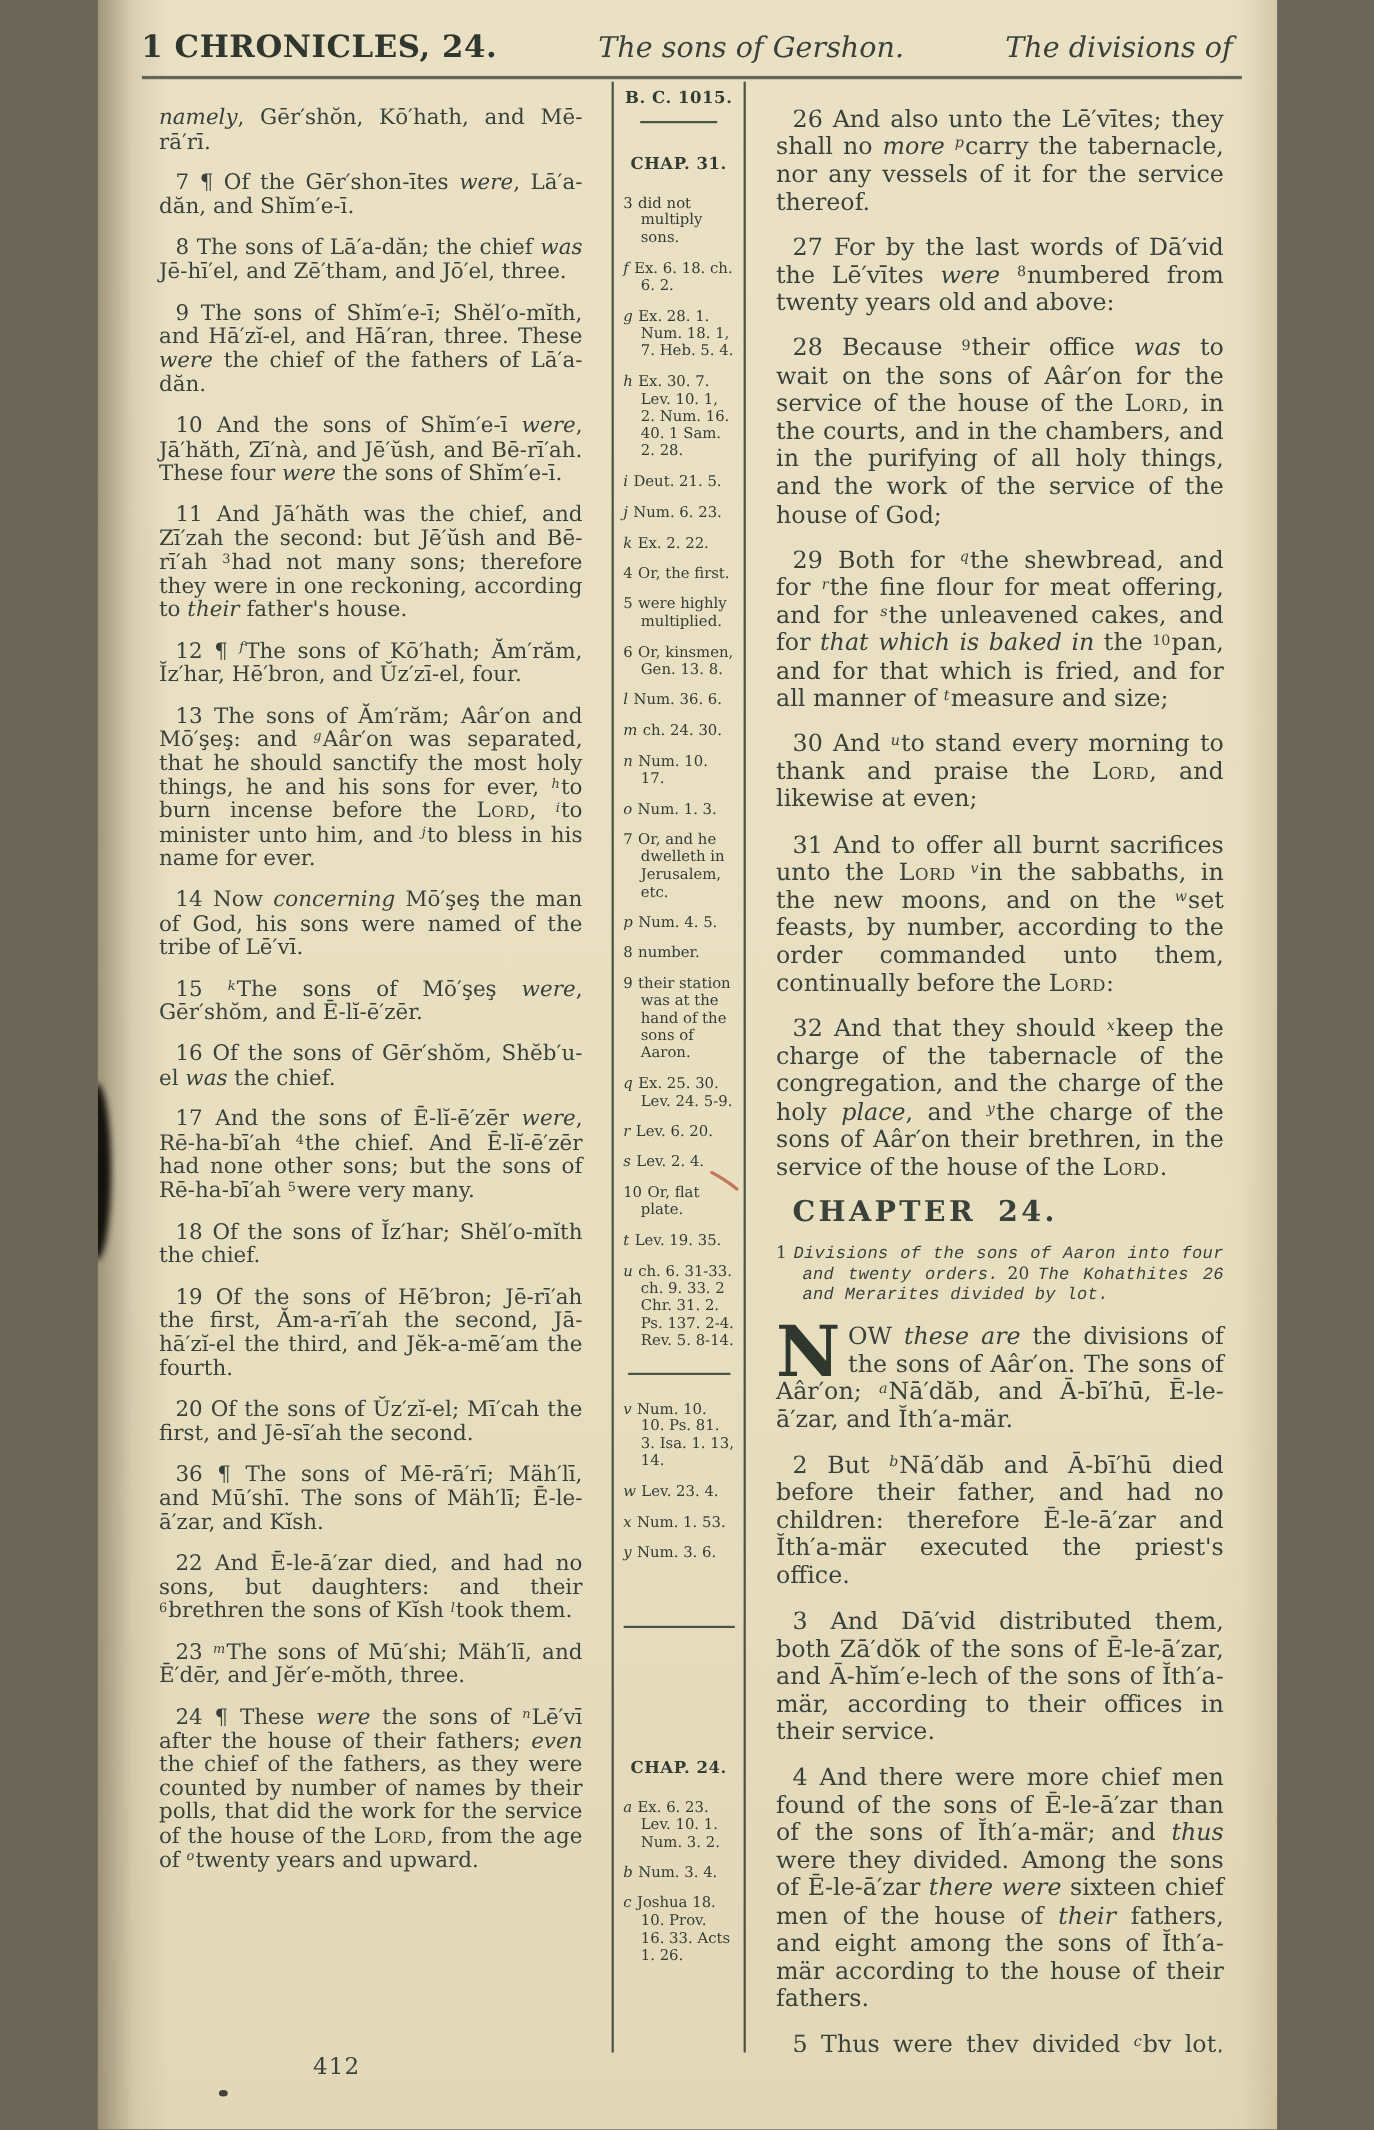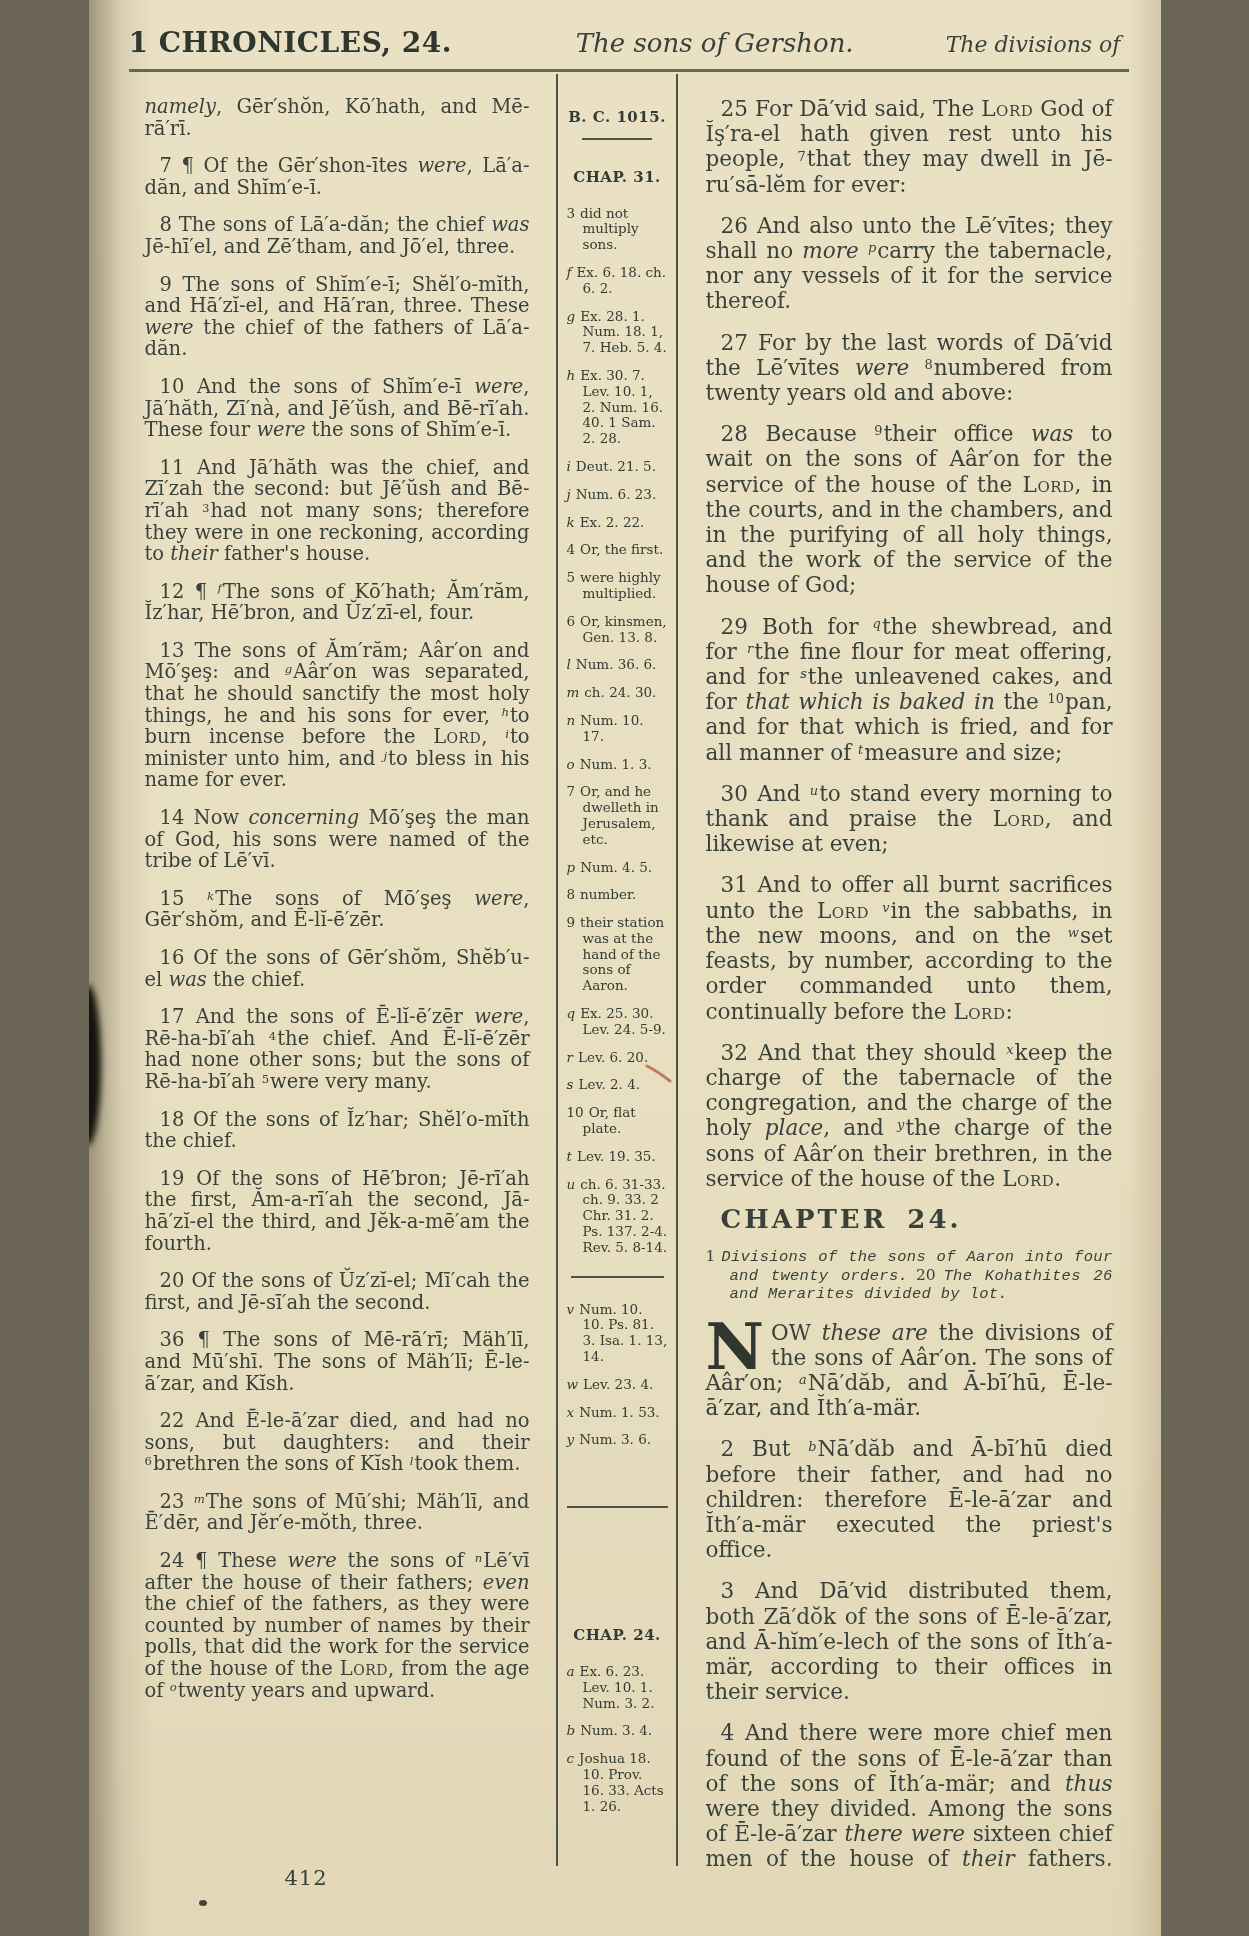--- a/index.html
+++ b/index.html
@@ -16,21 +16,21 @@
       linear-gradient(180deg,#eae1c5 0%,#e8dfc1 55%,#e2d8b8 100%);
   }
   .gutter-blob{position:absolute;left:-14px;top:985px;width:26px;height:160px;background:#14120c;border-radius:50%;filter:blur(3px);}
   .speck{position:absolute;left:110px;top:1900px;width:8px;height:6px;border-radius:50%;background:#46423a;}
   .red-mark{position:absolute;left:556px;top:1062px;}
 
   .inner{padding:26px 32px 0 40px;}
   .header{display:flex;align-items:baseline;}
   .h-title{font-size:28px;font-weight:bold;letter-spacing:0.5px;color:#2f372e;}
   .h-run1{margin-left:auto;font-style:italic;font-size:26px;}
-  .h-run2{margin-left:92px;margin-right:8px;font-style:italic;font-size:22px;}
+  .h-run2{margin-left:92px;margin-right:8px;font-style:italic;font-size:26px;}
   .head-rule{border:0;border-top:3px solid var(--rule);margin:10px 0 0 0;opacity:0.85;}
 
   .body-grid{
     display:grid;grid-template-columns:417px 122px 1fr;column-gap:10px;
     height:1792px;overflow:hidden;margin-top:2px;
   }
   .col{padding-top:6px;}
   .col p{margin:16px;text-align:justify;text-indent:15px;}
   .col-left{font-size:19.5px;line-height:21.6px;}
   .col-left p.noindent{text-indent:0;}
@@ -38,21 +38,21 @@
 
   sup{font-size:60%;line-height:0;position:relative;top:-0.45em;vertical-align:baseline;margin-right:1px;}
   sup.ref-let{font-style:italic;}
   sup.ref-num{font-style:normal;}
   .sc{font-variant:small-caps;letter-spacing:0.5px;}
 
   .col-center{
     border-left:2px solid var(--rule);border-right:2px solid var(--rule);
     padding:8px 8px 0 9px;font-size:13.5px;line-height:15.8px;color:#333b32;
   }
-  .bc-date{text-align:center;font-weight:bold;font-size:15px;letter-spacing:0.5px;margin-top:28px;}
+  .bc-date{text-align:center;font-weight:bold;font-size:15px;letter-spacing:0.5px;}
   .bc-rule{width:70px;border:0;border-top:2px solid var(--rule);margin:12px auto 30px auto;}
   .chap-head{text-align:center;font-weight:bold;font-size:15px;margin:0 0 20px 0;letter-spacing:0.5px;}
   .ref{margin:0 0 12px 0;padding-left:16px;text-indent:-16px;text-align:left;}
   .ref .lbl{font-style:italic;padding-right:5px;}
   .ref .lbl.num{font-style:normal;}
   .ref-divider{border:0;border-top:2px solid var(--rule);margin:20px 4px 24px 4px;}
   .big-divider{border:0;border-top:2px solid var(--rule);margin:58px 0 120px 0;}
 
   .chap-block{margin-top:6px;}
   .chapter-heading{font-size:26px;font-weight:bold;text-align:center;letter-spacing:3px;word-spacing:8px;margin:2px 0 4px 0;text-indent:0;}
@@ -142,21 +142,20 @@
             <hr class="big-divider">
             <div class="chap-head">CHAP. 24.</div>
             <div class="ref"><span class="lbl">a</span>Ex. 6. 23. Lev. 10. 1. Num. 3. 2.</div>
             <div class="ref"><span class="lbl">b</span>Num. 3. 4.</div>
             <div class="ref"><span class="lbl">c</span>Joshua 18. 10. Prov. 16. 33. Acts 1. 26.</div>
           </div>
       </div>
 
       <div class="col col-right">
         <div id="right-top">
-            <p>25 For Dā′vid said, The <span class="sc">Lord</span> God of Ĭş′ra-el hath given rest unto his people, <sup class="ref-num">7</sup>that they may dwell in Jē-ru′sā-lĕm for ever:</p>
             <p>26 And also unto the Lē′vītes; they shall no <i>more</i> <sup class="ref-let">p</sup>carry the tabernacle, nor any vessels of it for the service thereof.</p>
             <p>27 For by the last words of Dā′vid the Lē′vītes <i>were</i> <sup class="ref-num">8</sup>numbered from twenty years old and above:</p>
             <p>28 Because <sup class="ref-num">9</sup>their office <i>was</i> to wait on the sons of Aâr′on for the service of the house of the <span class="sc">Lord</span>, in the courts, and in the chambers, and in the purifying of all holy things, and the work of the service of the house of God;</p>
             <p>29 Both for <sup class="ref-let">q</sup>the shewbread, and for <sup class="ref-let">r</sup>the fine flour for meat offering, and for <sup class="ref-let">s</sup>the unleavened cakes, and for <i>that which is baked in</i> the <sup class="ref-num">10</sup>pan, and for that which is fried, and for all manner of <sup class="ref-let">t</sup>measure and size;</p>
             <p>30 And <sup class="ref-let">u</sup>to stand every morning to thank and praise the <span class="sc">Lord</span>, and likewise at even;</p>
             <p>31 And to offer all burnt sacrifices unto the <span class="sc">Lord</span> <sup class="ref-let">v</sup>in the sabbaths, in the new moons, and on the <sup class="ref-let">w</sup>set feasts, by number, according to the order commanded unto them, continually before the <span class="sc">Lord</span>:</p>
             <p>32 And that they should <sup class="ref-let">x</sup>keep the charge of the tabernacle of the congregation, and the charge of the holy <i>place</i>, and <sup class="ref-let">y</sup>the charge of the sons of Aâr′on their brethren, in the service of the house of the <span class="sc">Lord</span>.</p>
           </div>
         <div class="chap-block">
           <p class="chapter-heading">CHAPTER 24.</p>

